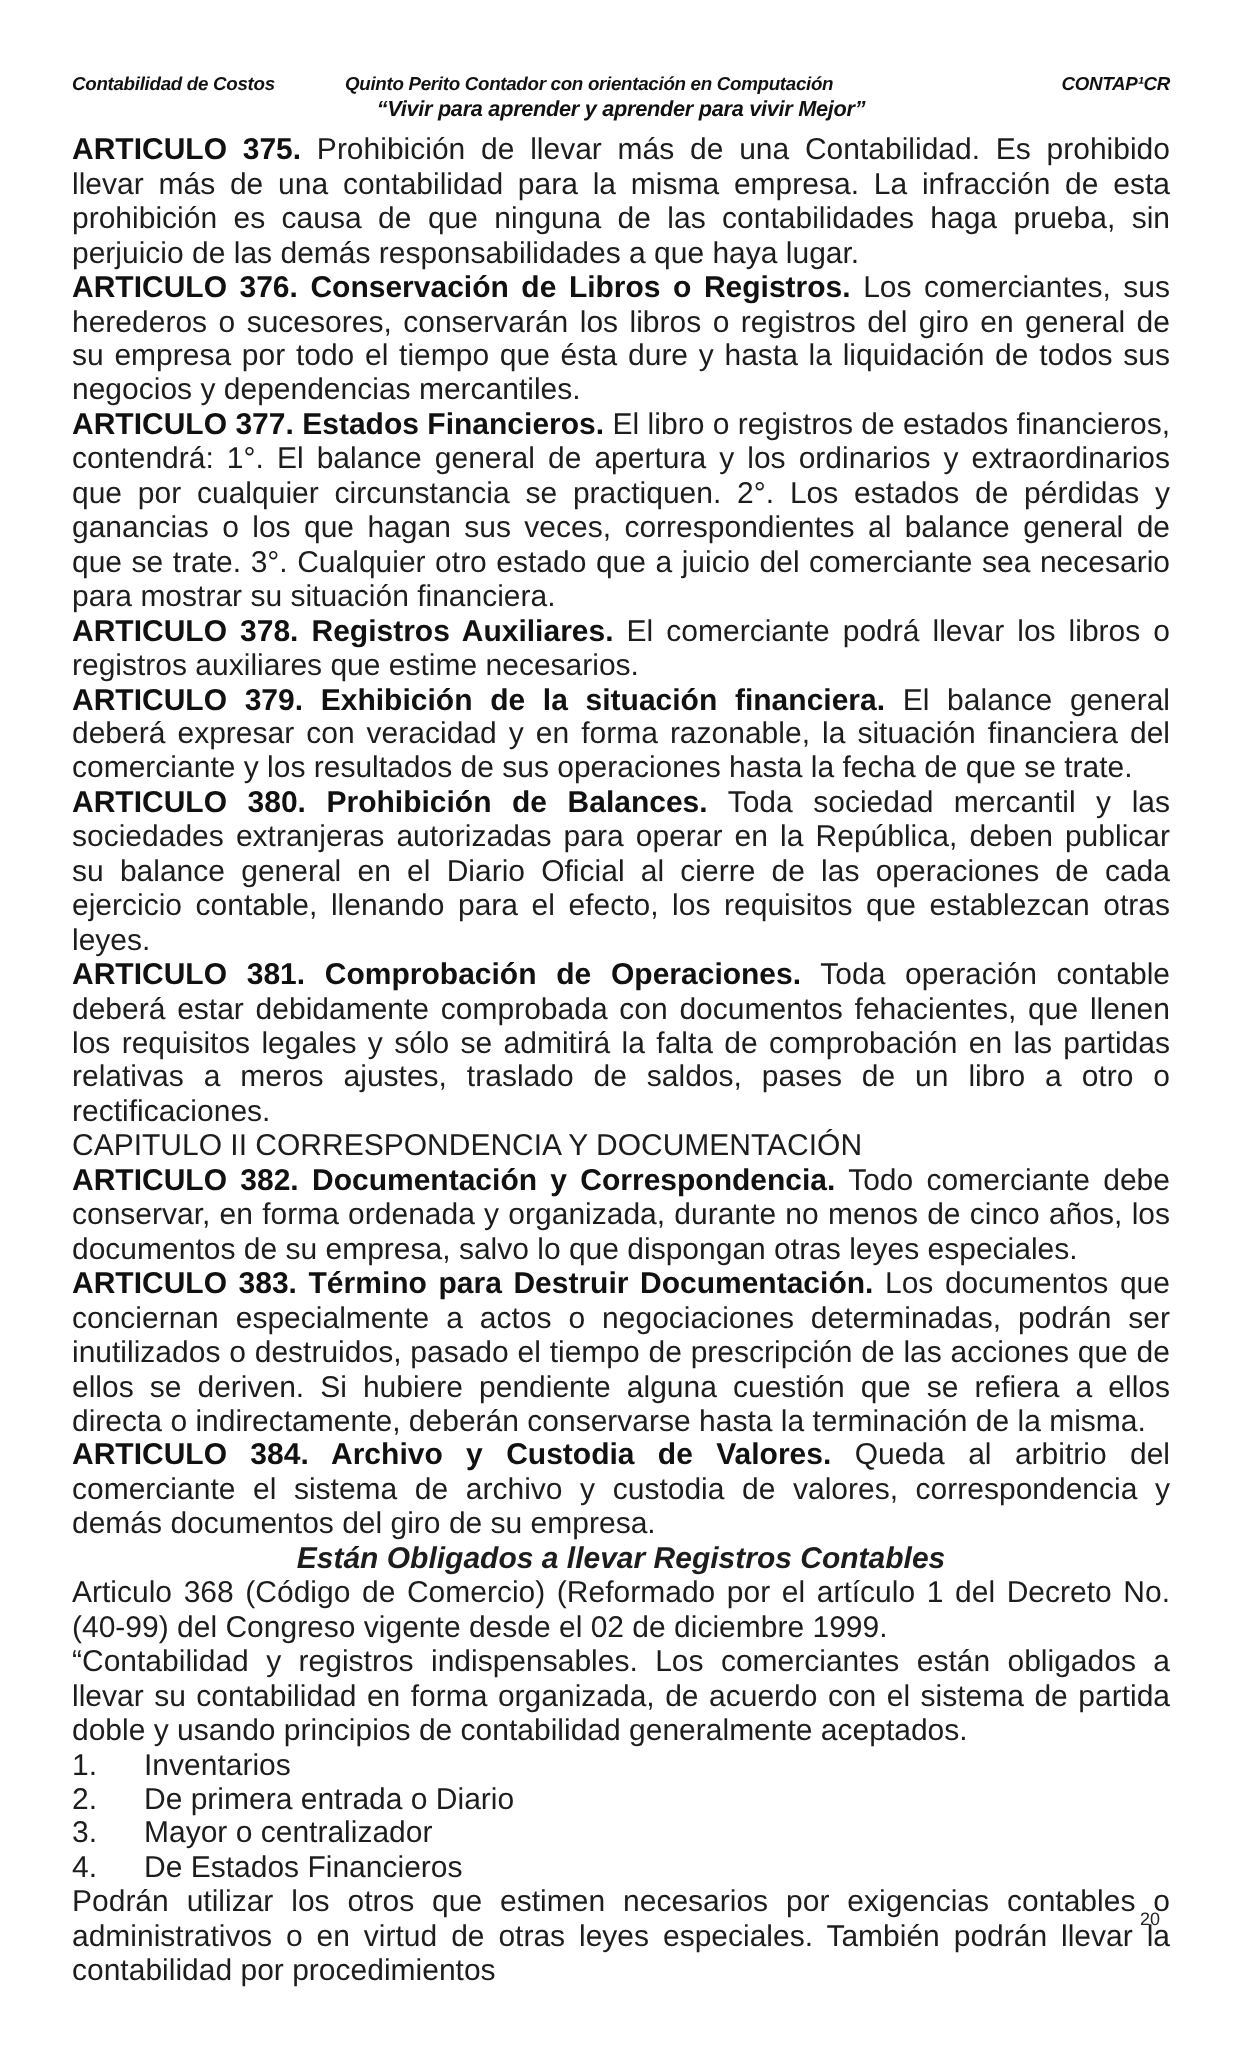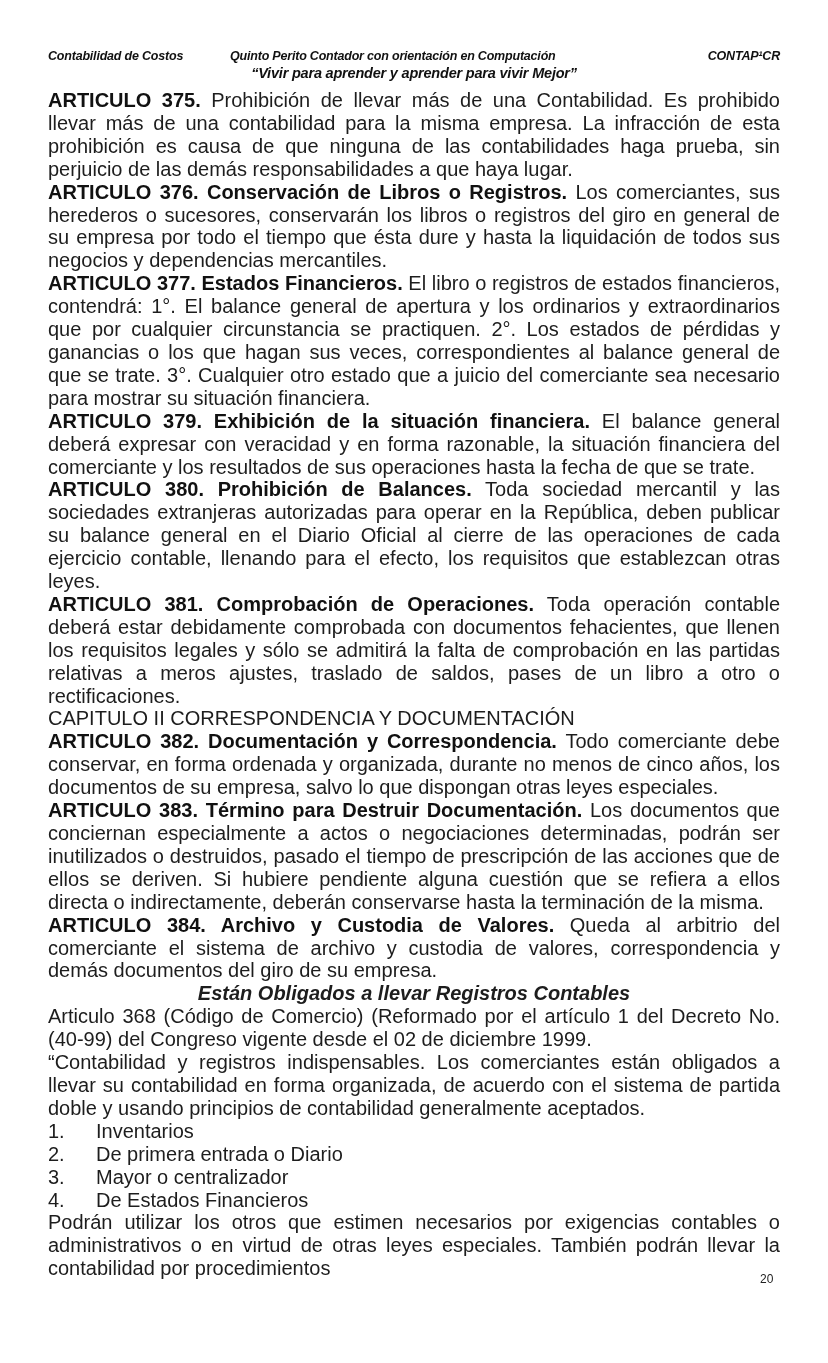--- a/index.html
+++ b/index.html
@@ -34,20 +34,21 @@
   </div>
 
   <div class="content">
 
     <p class="para"><b>ARTICULO 375.</b><span> Prohibición de llevar más de una Contabilidad. Es prohibido llevar más de una contabilidad para la misma empresa. La infracción de esta prohibición es causa de que ninguna de las contabilidades haga prueba, sin perjuicio de las demás responsabilidades a que haya lugar.</span></p>
 
     <p class="para"><b>ARTICULO 376.</b><b> Conservación de Libros o Registros.</b><span> Los comerciantes, sus herederos o sucesores, conservarán los libros o registros del giro en general de su empresa por todo el tiempo que ésta dure y hasta la liquidación de todos sus negocios y dependencias mercantiles.</span></p>
 
     <p class="para"><b>ARTICULO 377.</b><b> Estados Financieros.</b><span> El libro o registros de estados financieros, contendrá: 1°. El balance general de apertura y los ordinarios y extraordinarios que por cualquier circunstancia se practiquen. 2°. Los estados de pérdidas y ganancias o los que hagan sus veces, correspondientes al balance general de que se trate. 3°. Cualquier otro estado que a juicio del comerciante sea necesario para mostrar su situación financiera.</span></p>
 
+    <p class="para"><b>ARTICULO 378.</b><b> Registros Auxiliares.</b><span> El comerciante podrá llevar los libros o registros auxiliares que estime necesarios.</span></p>
 
     <p class="para"><b>ARTICULO 379.</b><b> Exhibición de la situación financiera.</b><span> El balance general deberá expresar con veracidad y en forma razonable, la situación financiera del comerciante y los resultados de sus operaciones hasta la fecha de que se trate.</span></p>
 
     <p class="para"><b>ARTICULO 380.</b><b> Prohibición de Balances.</b><span> Toda sociedad mercantil y las sociedades extranjeras autorizadas para operar en la República, deben publicar su balance general en el Diario Oficial al cierre de las operaciones de cada ejercicio contable, llenando para el efecto, los requisitos que establezcan otras leyes.</span></p>
 
     <p class="para"><b>ARTICULO 381.</b><b> Comprobación de Operaciones.</b><span> Toda operación contable deberá estar debidamente comprobada con documentos fehacientes, que llenen los requisitos legales y sólo se admitirá la falta de comprobación en las partidas relativas a meros ajustes, traslado de saldos, pases de un libro a otro o rectificaciones.</span></p>
 
     <p class="para">CAPITULO II CORRESPONDENCIA Y DOCUMENTACIÓN</p>
 
     <p class="para"><b>ARTICULO 382.</b><b> Documentación y Correspondencia.</b><span> Todo comerciante debe conservar, en forma ordenada y organizada, durante no menos de cinco años, los documentos de su empresa, salvo lo que dispongan otras leyes especiales.</span></p>

